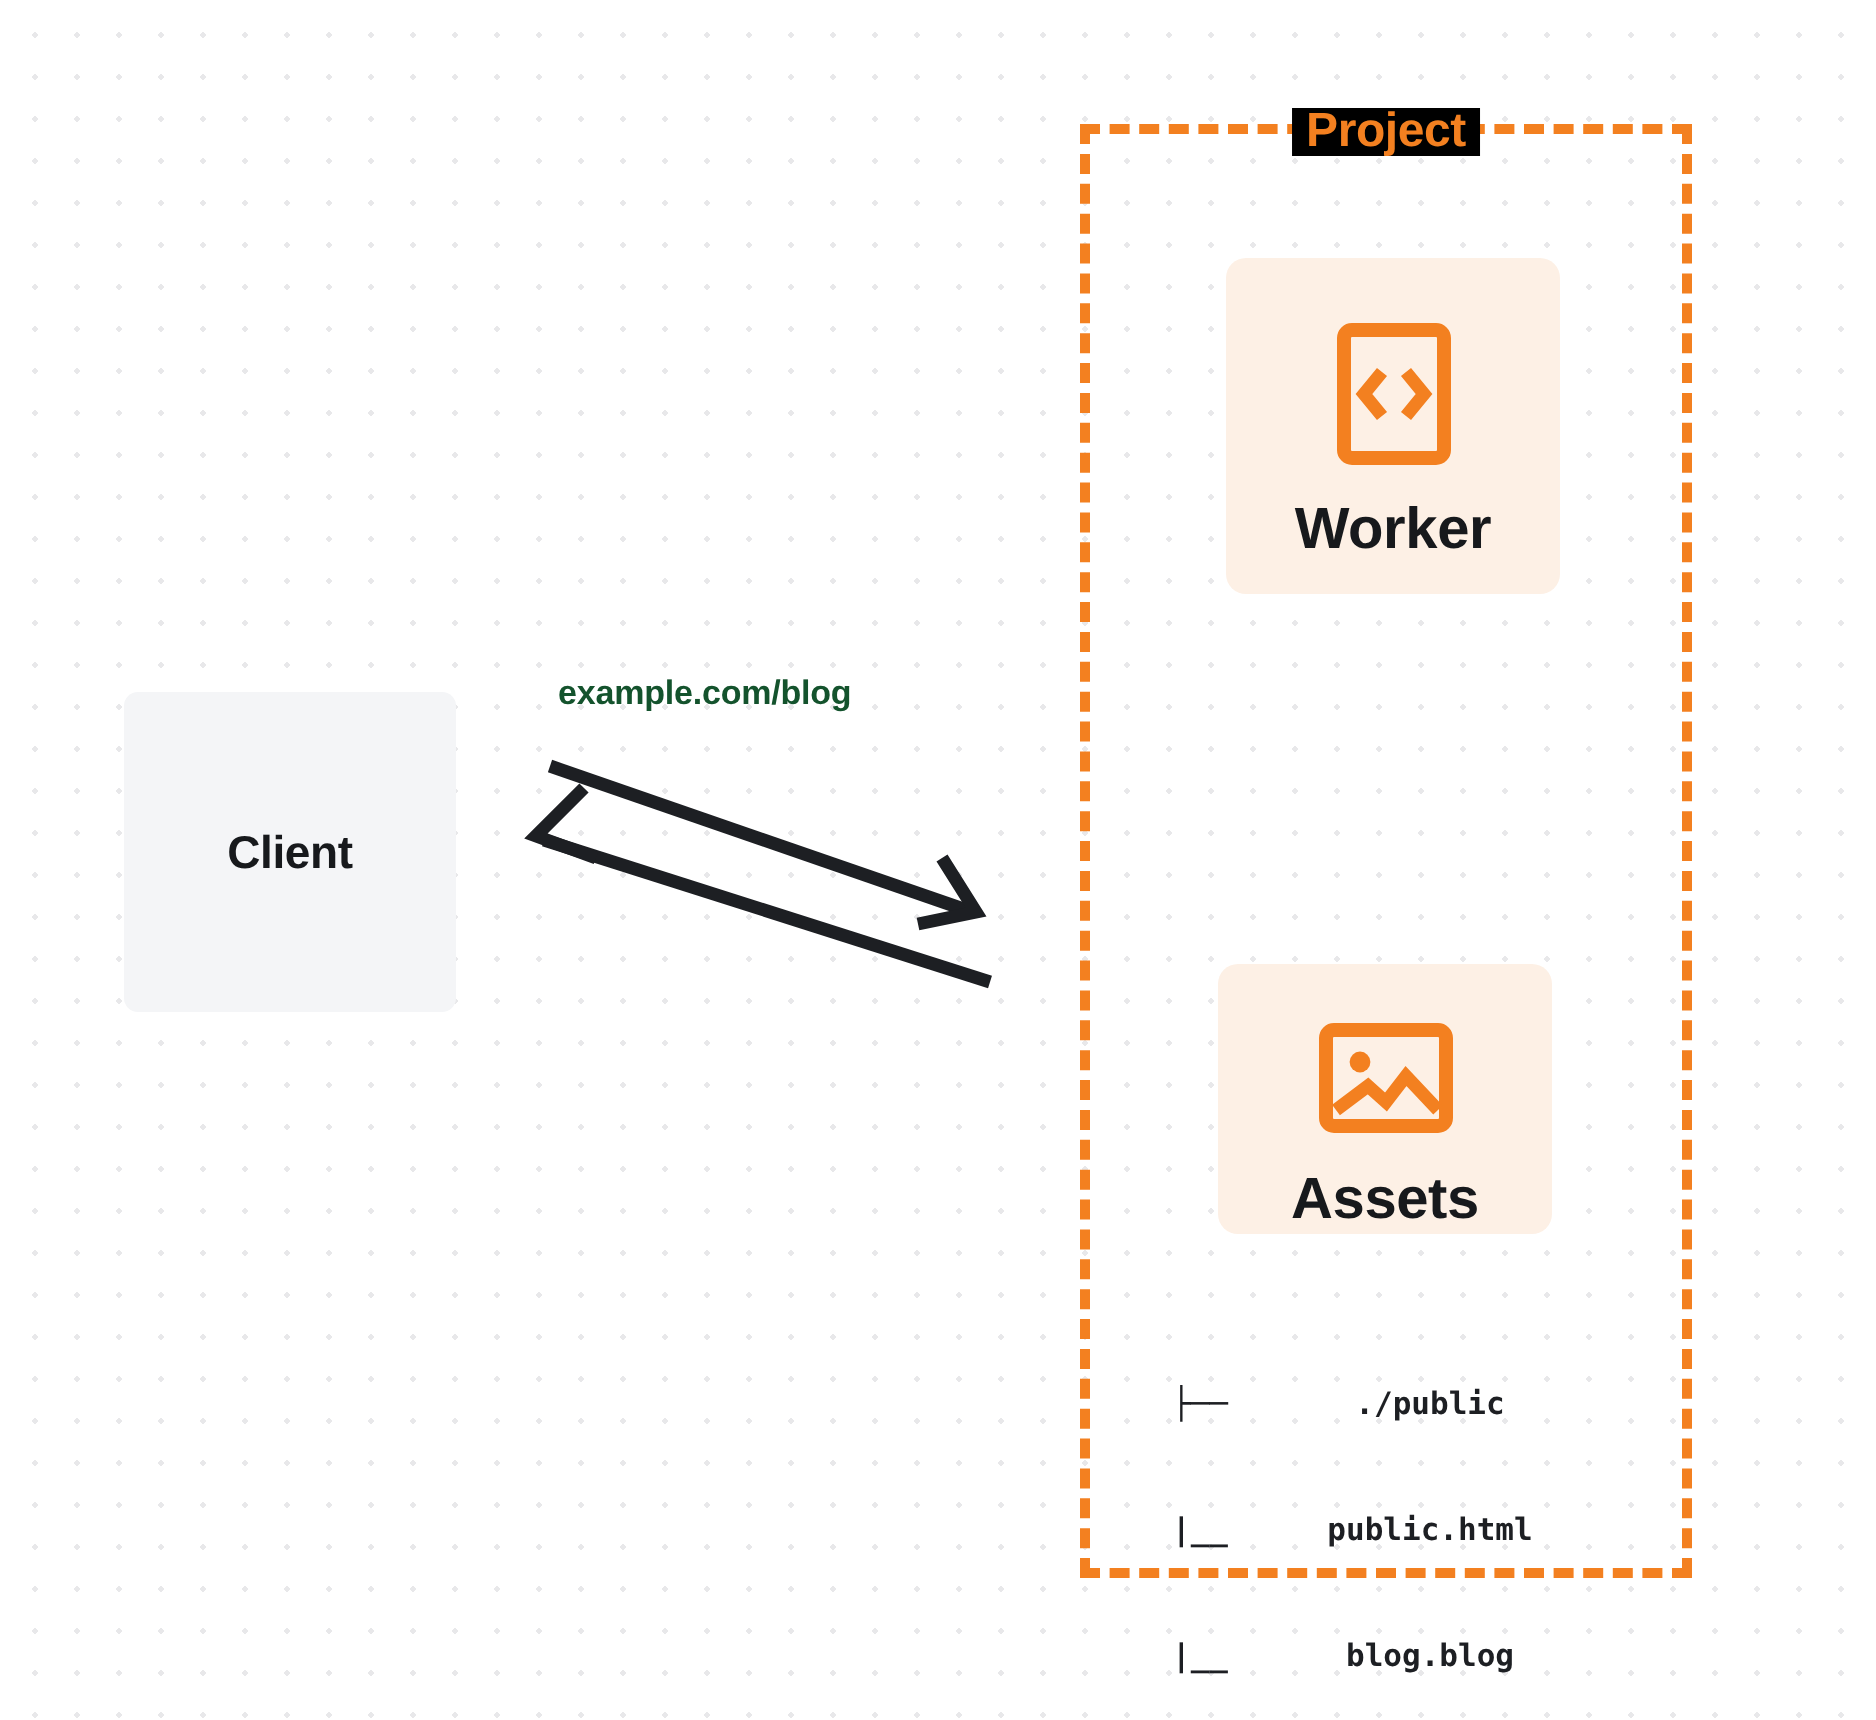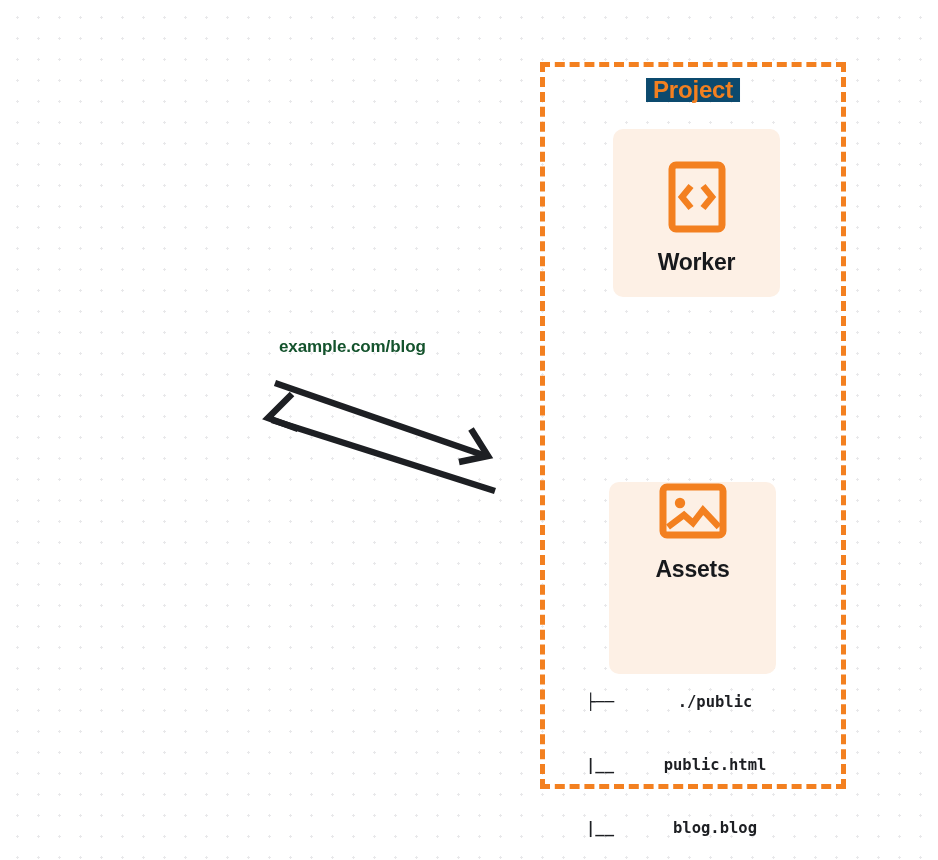--- a/index.html
+++ b/index.html
@@ -85,29 +85,28 @@
     width: 306px;
     height: 727px;
     border: 5px dashed #f38020;
     box-sizing: border-box;
   }
   .project-title {
     position: absolute;
     left: 50%;
     top: -1px;
     transform: translate(-50%, -50%);
-    background: #0c4a6e;
+    background: #000000;
     padding: 0 7px;
     font-size: 24px;
     font-weight: bold;
     color: #f38020;
     letter-spacing: -0.2px;
     white-space: nowrap;
     line-height: 1;
-    margin-top: 24px;
   }
 
   
   .card {
     position: absolute;
     width: 167px;
     background: #fdf0e5;
     border-radius: 10px;
     display: flex;
     flex-direction: column;
@@ -116,29 +115,30 @@
   .card-worker {
     left: 613px;
     top: 129px;
     height: 168px;
     padding-top: 32px;
     box-sizing: border-box;
   }
   .card-assets {
     left: 609px;
     top: 482px;
-    height: 192px;
+    height: 135px;
+    padding-top: 28px;
     box-sizing: border-box;
   }
   .card-icon {
     display: block;
   }
   .card-label {
     margin-top: 16px;
-    font-size: 23px;
+    font-size: 29px;
     font-weight: bold;
     color: #17191c;
     letter-spacing: -0.2px;
   }
 
   
   .file-tree {
     position: absolute;
     left: 586px;
     top: 650px;
@@ -163,20 +163,23 @@
     width: 134px;
     flex: 0 0 134px;
     text-align: center;
   }
 </style>
 </head>
 <body>
 
 <div id="canvas">
 
+  <div class="client-node">
+    <span class="client-label">Client</span>
+  </div>
 
   <div class="edge-label">example.com/blog</div>
 
   <svg class="connector-svg" viewBox="0 0 260 185">
 
     <g>
       <line class="conn-line" x1="25" y1="53" x2="236" y2="126"></line>
       <polyline class="conn-head" points="221,99 238,126 209,132"></polyline>
     </g>
 

